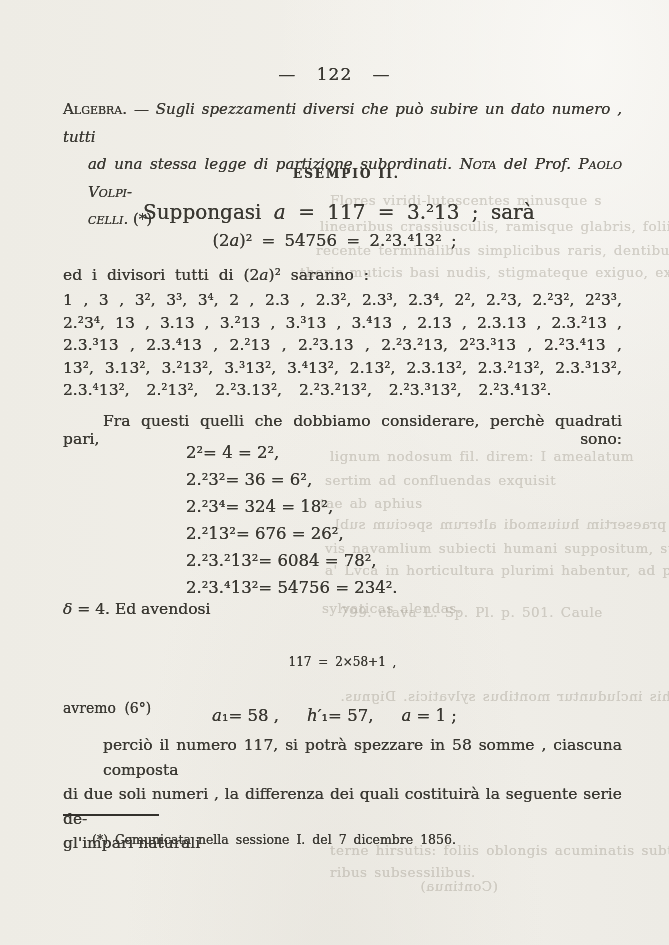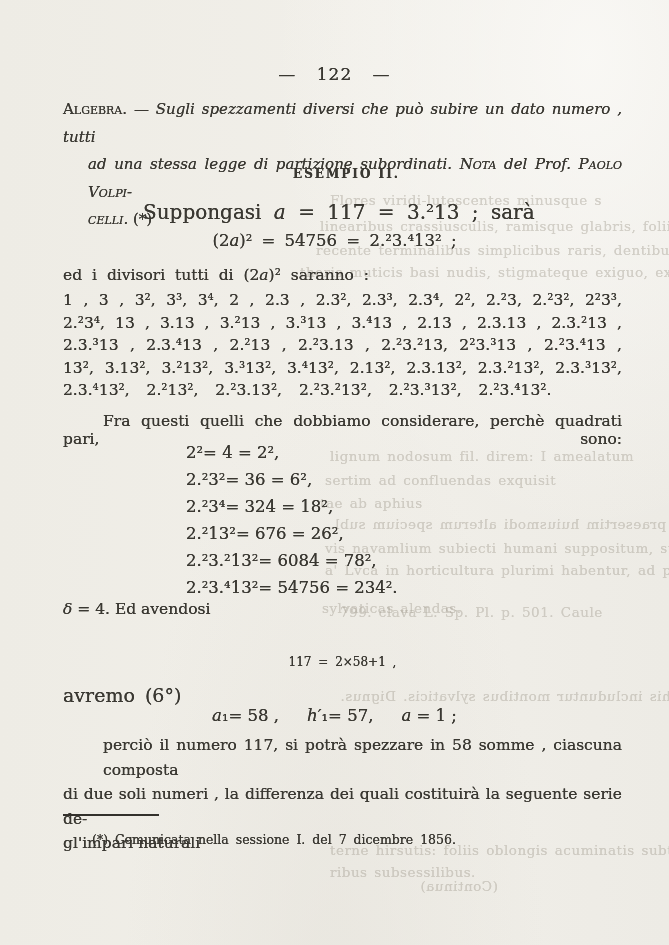--- a/index.html
+++ b/index.html
@@ -27,21 +27,21 @@
   .p2{top:266px;left:63px;font-size:15.5px;word-spacing:5px;}
   .divlist{top:289px;left:63px;width:559px;font-size:15.5px;line-height:22.6px;}
   .divlist .last{word-spacing:12px;}
   .p3{top:412px;left:63px;width:559px;font-size:15.5px;text-indent:40px;}
   .squares{top:439px;left:186px;font-size:16.5px;line-height:27px;}
   .p4,.p6{left:63px;width:559px;font-size:15.5px;line-height:24.6px;}
   .p4{top:597px;}
   .p6{top:733px;}
   .indline{margin-left:40px;}
   .eq2{top:655px;font-size:12px;word-spacing:3px;padding-left:8px;}
-  .p5{top:684px;left:63px;font-size:19px;word-spacing:4px;}
+  .p5{top:700px;left:63px;font-size:14px;word-spacing:4px;}
   .eq3{top:706px;font-size:16.5px;}
   .eq3 .gap{margin-left:28px;}
   .fnrule{top:814px;left:63px;width:96px;height:2px;background:#33312c;}
   .footnote{top:832px;left:92px;font-size:12.5px;word-spacing:3px;}
   .ghostlayer{position:absolute;left:0;top:0;width:669px;height:945px;pointer-events:none;z-index:0;}
   .ghost{
     position:absolute;font-size:13.5px;color:#a49e92;opacity:.42;
     filter:blur(.5px);letter-spacing:.5px;word-spacing:2px;white-space:nowrap;
   }
   .content{position:relative;z-index:1;}

